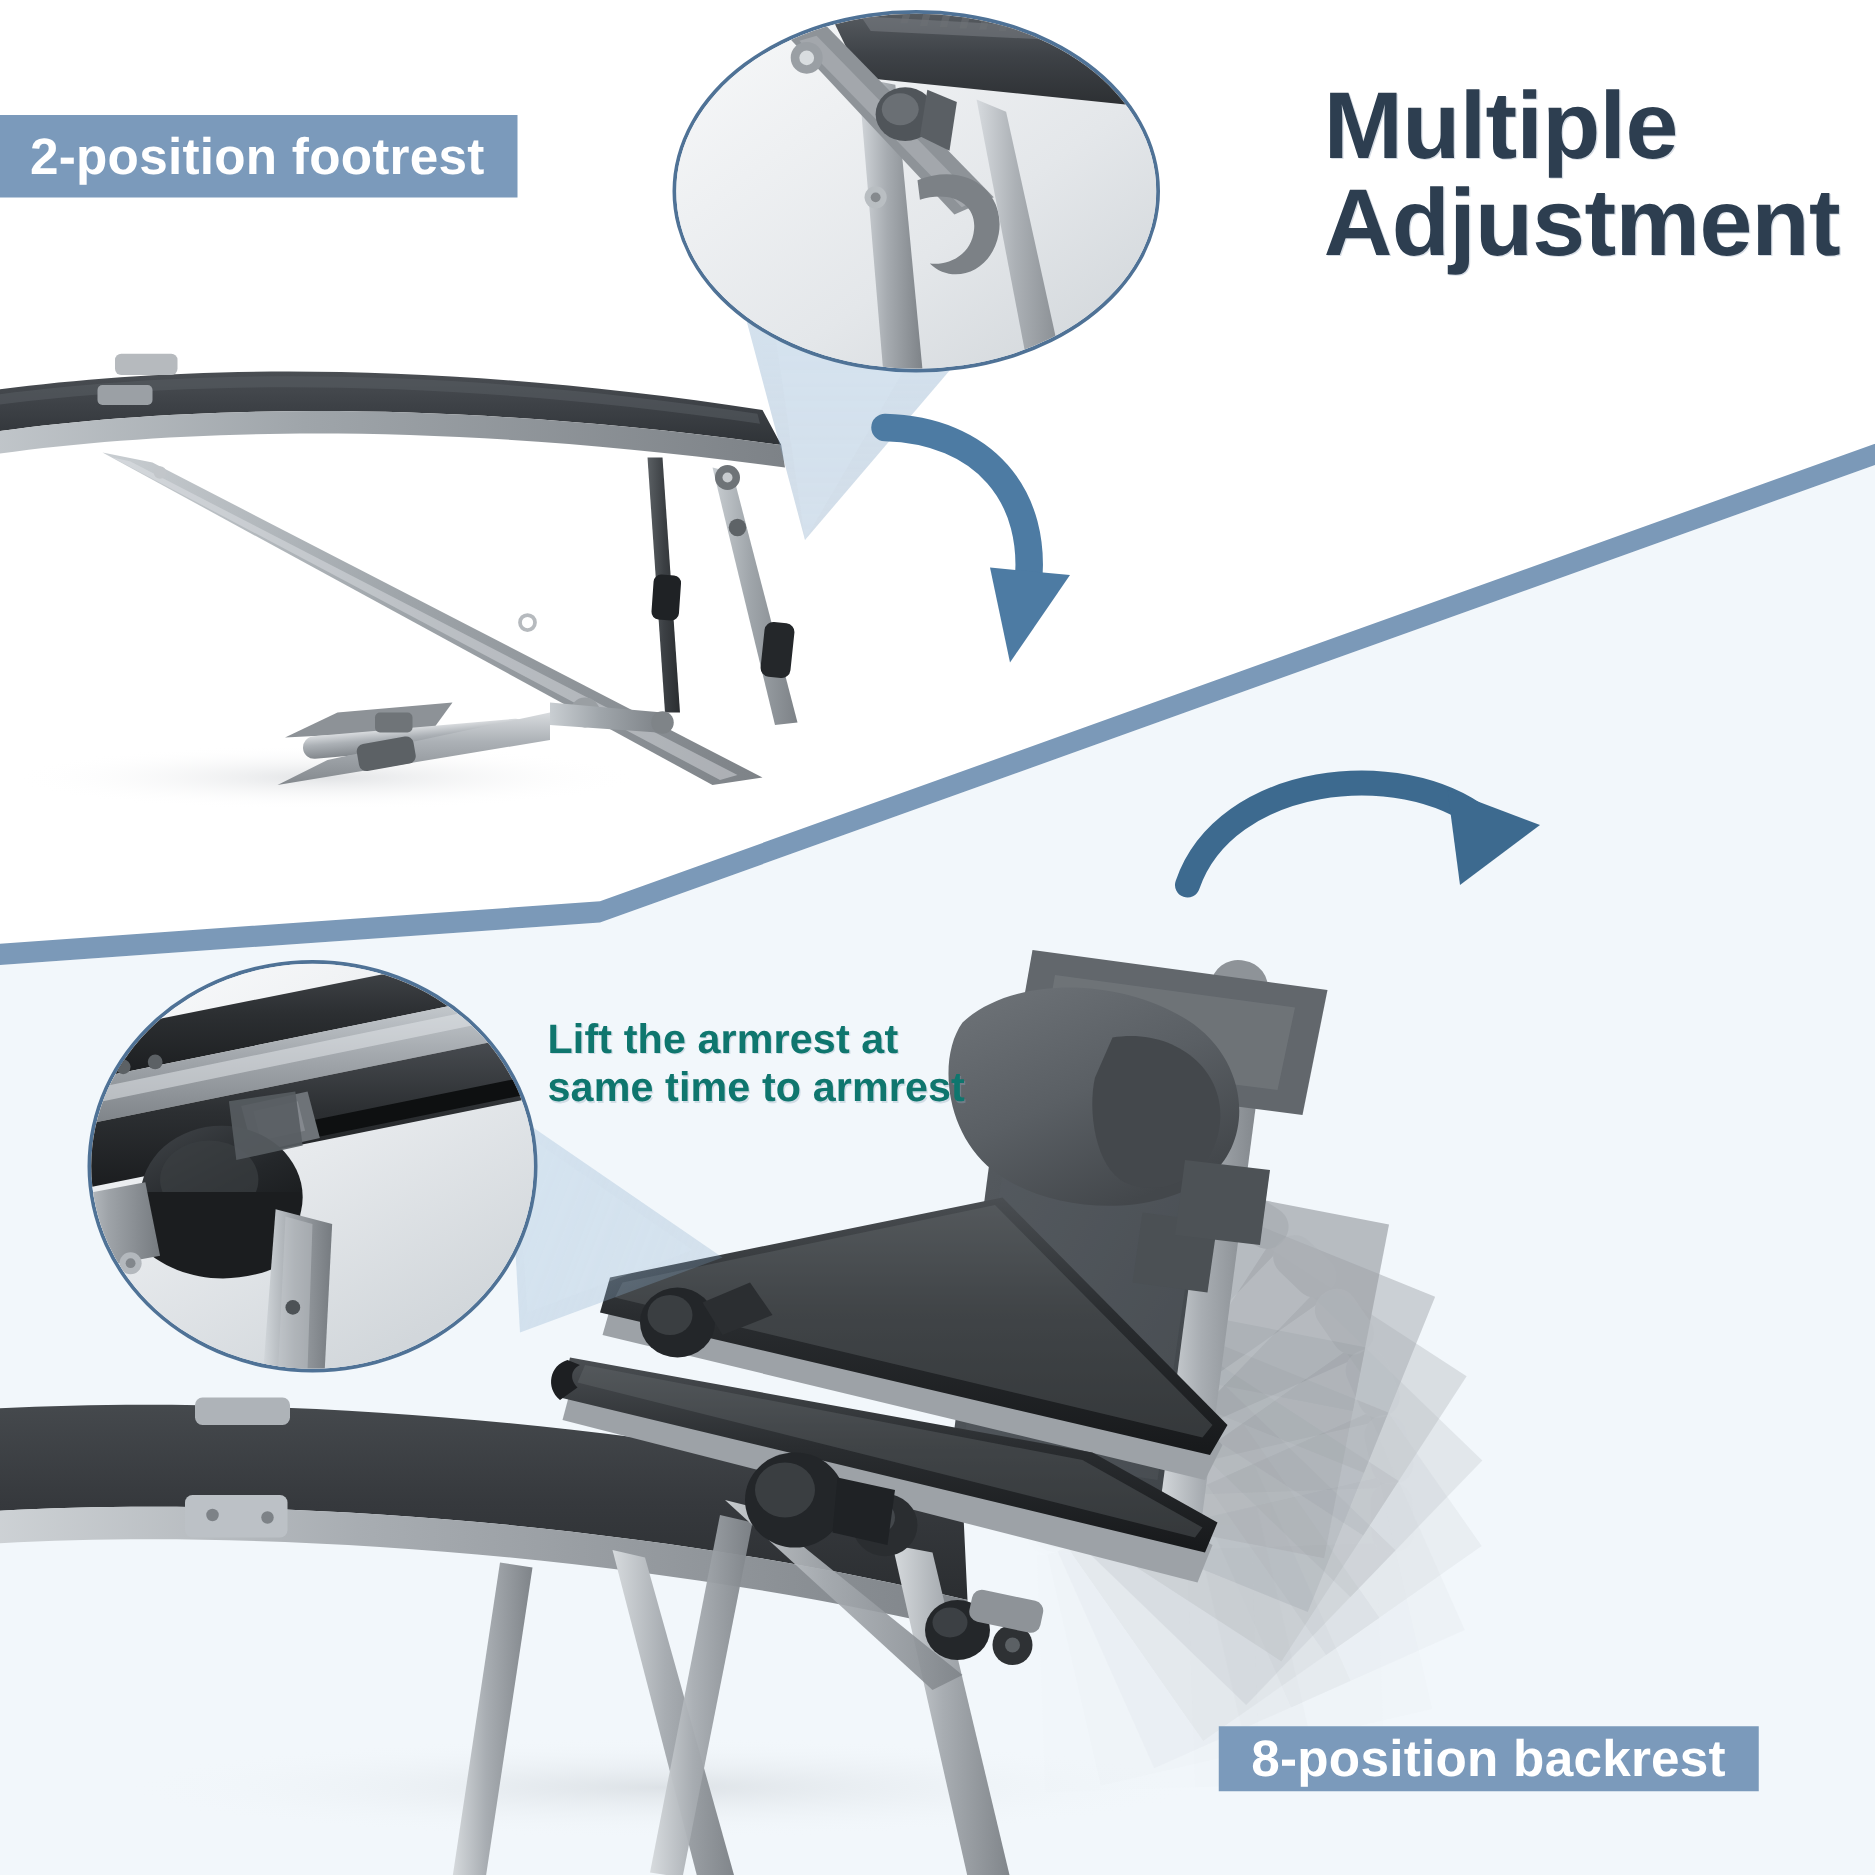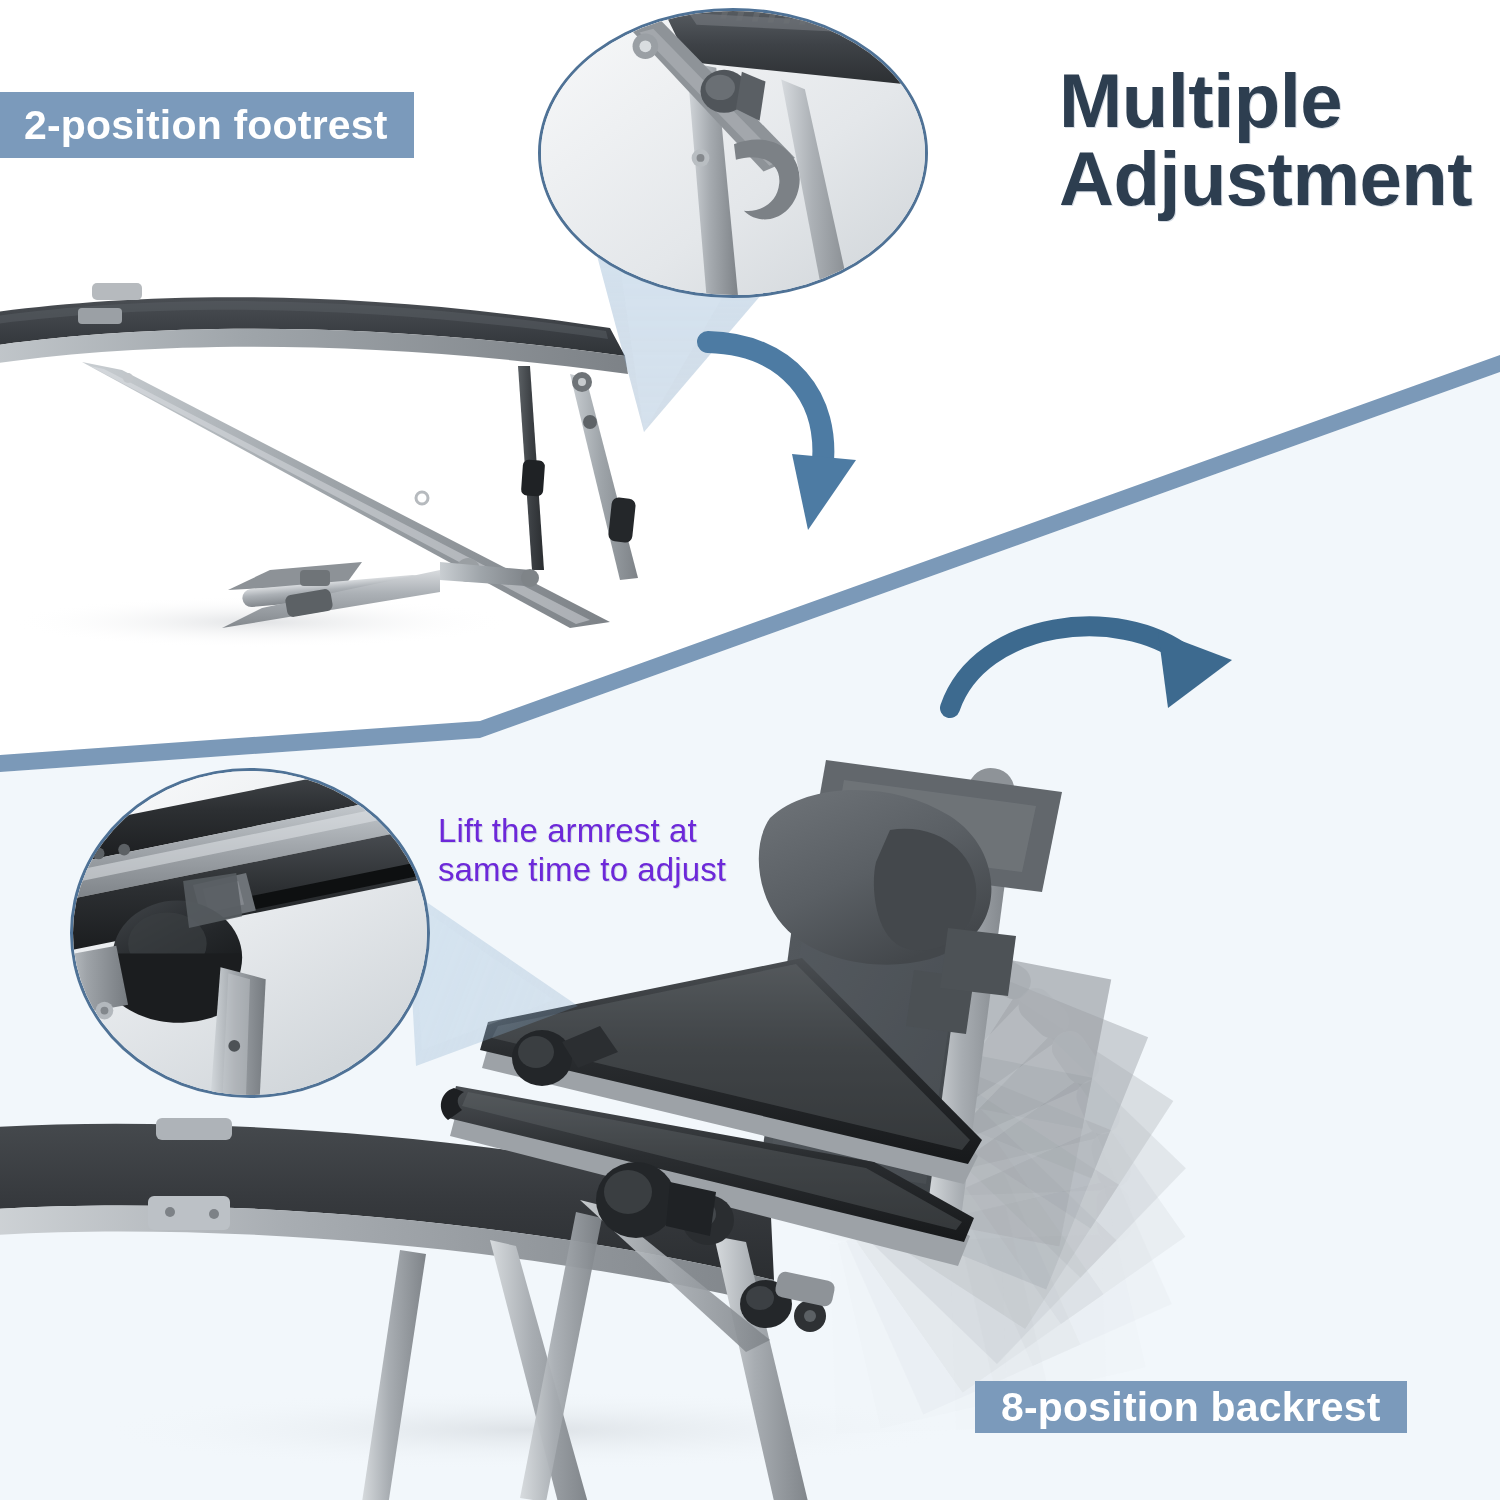--- a/index.html
+++ b/index.html
@@ -75,22 +75,22 @@
     letter-spacing: -0.5px;
     text-shadow: 1px 1px 0 rgba(120,140,165,.30);
   }
   #headline .ln { display: block; }
 
   
   #armrest-note {
     position: absolute;
     left: 438px;
     top: 812px;
-    color: #6d28d9;
-    font-weight: normal;
+    color: #0f766e;
+    font-weight: bold;
     font-size: 33px;
     line-height: 1.17;
     letter-spacing: .1px;
     text-shadow: 1px 1px 0 rgba(150,170,190,.35);
   }
   #armrest-note .ln { display: block; }
 
   
   .magnifier {
     position: absolute;
@@ -503,20 +503,20 @@
     <span>2-position footrest</span>
   </div>
 
   <div id="headline">
     <span class="ln">Multiple</span>
     <span class="ln">Adjustment</span>
   </div>
 
   <div id="armrest-note">
     <span class="ln">Lift the armrest at</span>
-    <span class="ln">same time to adjust</span>
+    <span class="ln">same time to armrest</span>
   </div>
 
   <div class="badge" id="badge-backrest">
     <span>8-position backrest</span>
   </div>
 
 </div>
 
 </body></html>

